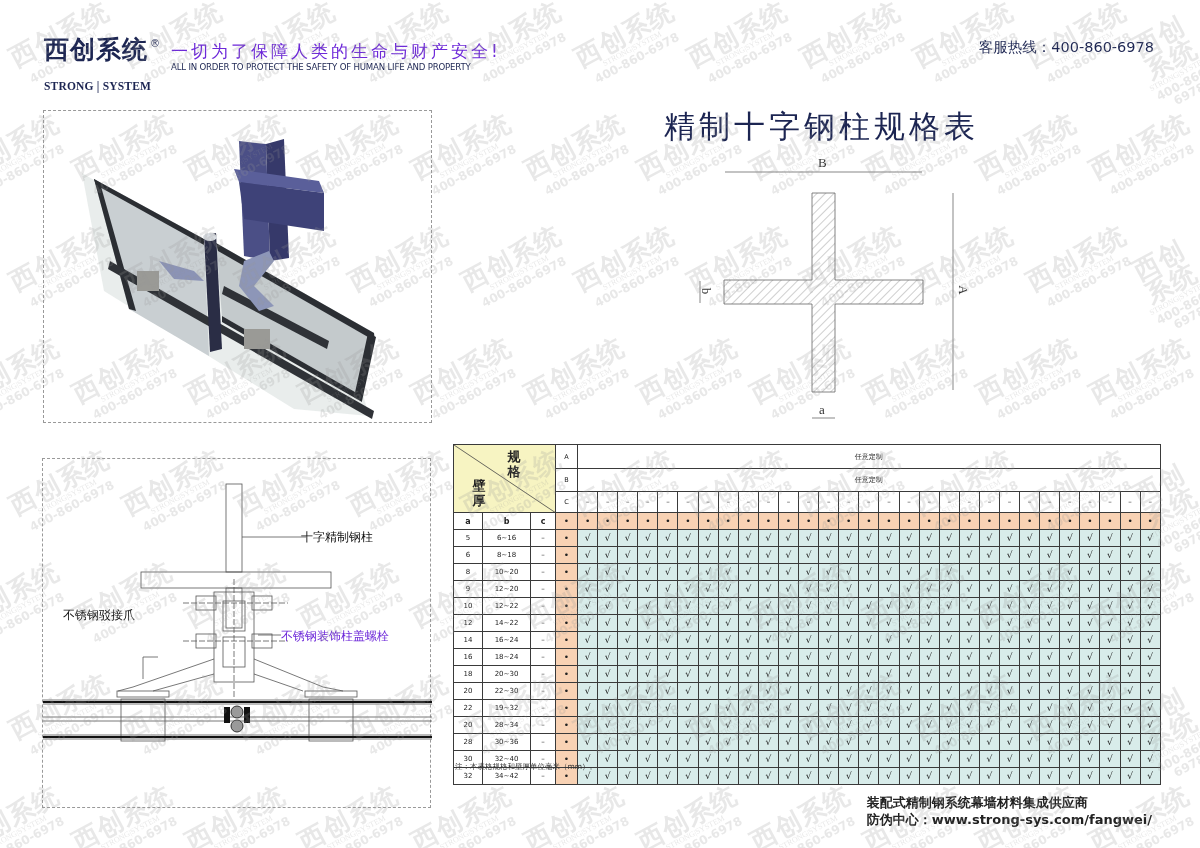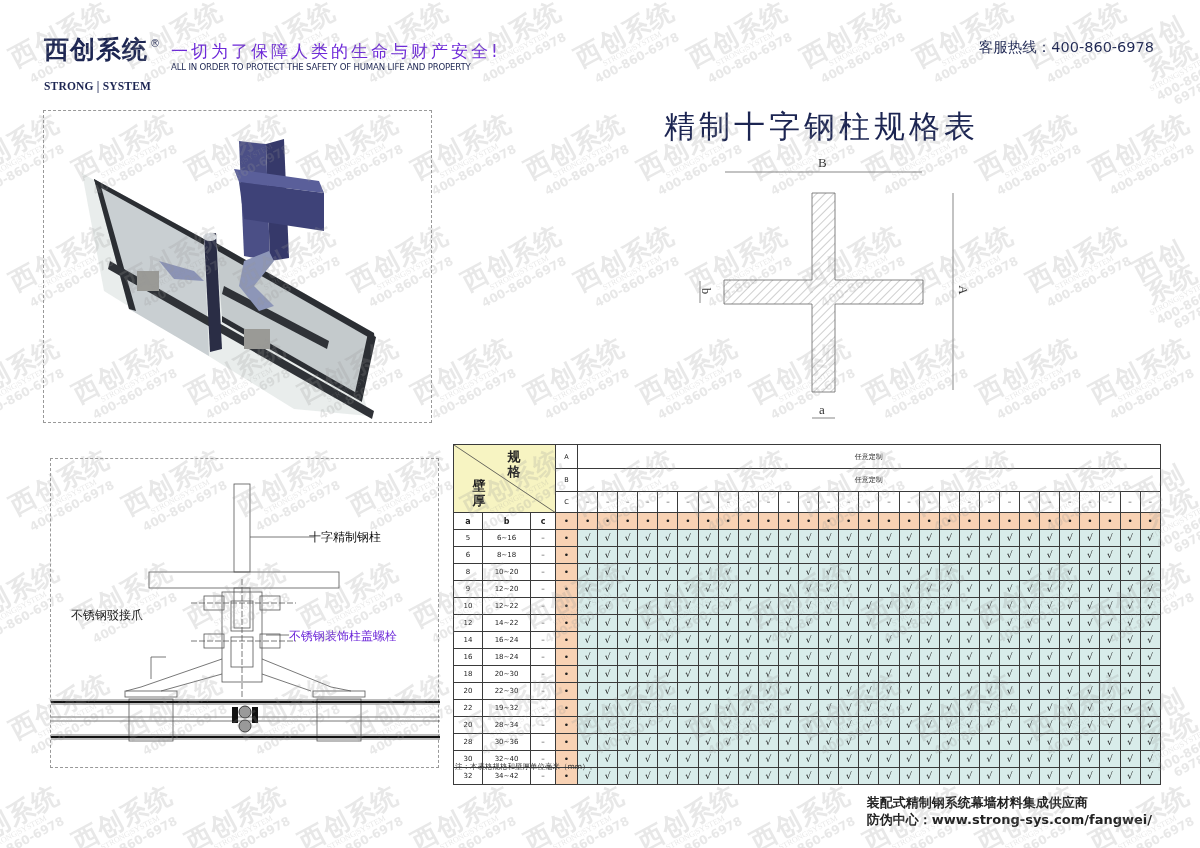--- a/index.html
+++ b/index.html
@@ -19,21 +19,21 @@
   .slogan { position: absolute; left: 171px; top: 40px; }
   .slogan-cn { font-size: 17px; color: #6d28d9; letter-spacing: 3px; line-height: 22px; }
   .slogan-en { font-size: 8.6px; color: #1c2552; margin-top: 0px; letter-spacing: -0.2px; }
 
   .hotline { position: absolute; right: 46px; top: 38px; font-size: 14.5px; color: #1c2552; }
 
   .page-title { position: absolute; left: 664px; top: 106px; font-size: 31px; color: #1c2552; letter-spacing: 4px; }
 
   .panel { position: absolute; border: 1px dashed #999; }
   .panel-3d { left: 43px; top: 110px; width: 389px; height: 313px; }
-  .panel-section { left: 50px; top: 458px; width: 389px; height: 310px; }
+  .panel-section { left: 42px; top: 458px; width: 389px; height: 350px; }
 
   .cross-diagram { position: absolute; left: 690px; top: 150px; width: 300px; height: 280px; }
 
   .spec-table { position: absolute; left: 453px; top: 444px; border-collapse: collapse; table-layout: fixed; font-size: 7px; border-radius: 15px; }
   .spec-table td { border: 1px solid #3a3a3a; text-align: center; vertical-align: middle; padding: 0; height: 17px; color: #222; overflow: hidden; white-space: nowrap; }
   .spec-table .corner { background: #f7f4c2; position: relative; }
   .spec-table .lbl { width: 22px; background: #fff; font-size: 6.5px; }
   .spec-table .merged { background: #fff; font-size: 7px; }
   .spec-table .orange { background: #f8d2b4; }
   .spec-table .teal { background: #d8ecea; font-size: 9px; }

